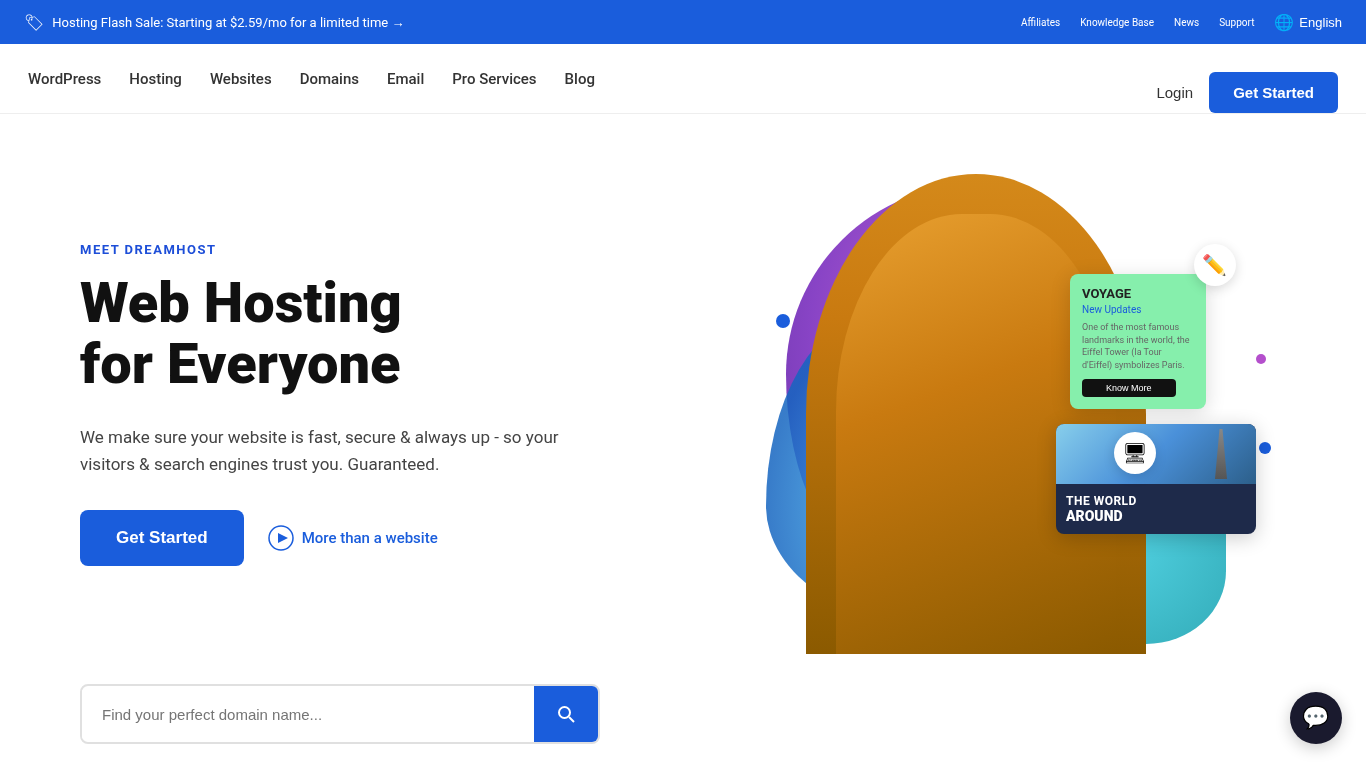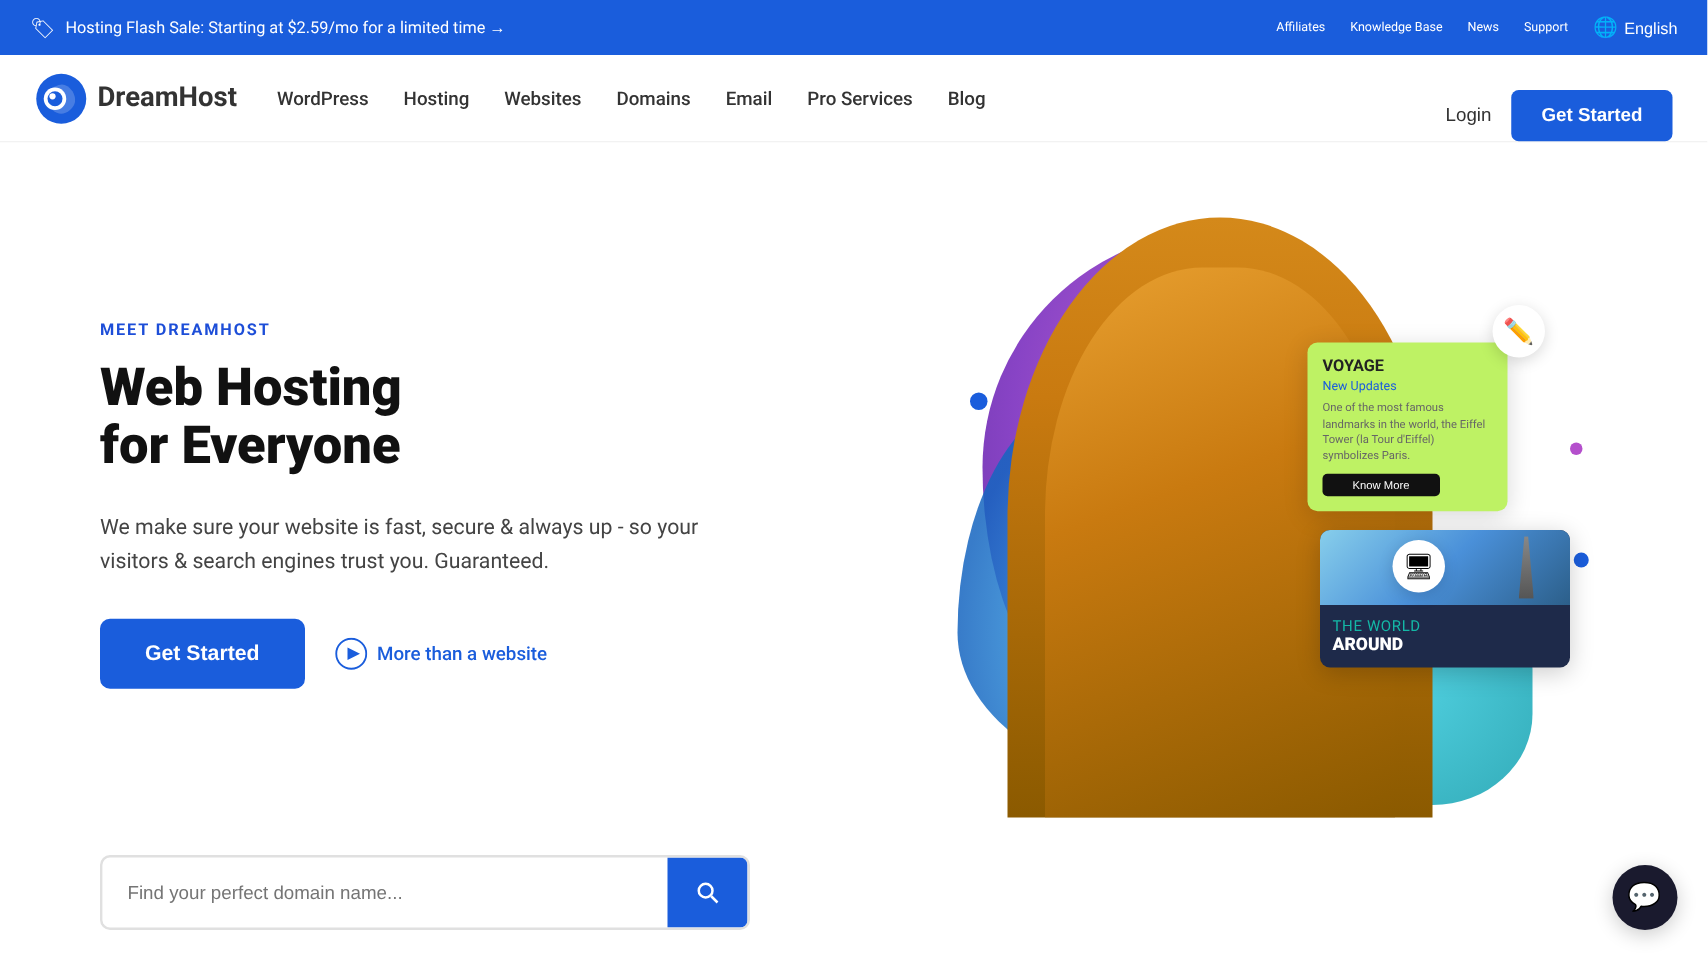--- a/index.html
+++ b/index.html
@@ -127,21 +127,21 @@
     }
     .meet-label {
       color: #1d4ed8;
       font-size: 13px;
       font-weight: 700;
       letter-spacing: 1.5px;
       text-transform: uppercase;
       margin-bottom: 16px;
     }
     .hero-title {
-      font-size: 42px;
+      font-size: 56px;
       font-weight: 900;
       line-height: 1.1;
       color: #111;
       margin-bottom: 28px;
     }
     .hero-desc {
       font-size: 17px;
       color: #444;
       line-height: 1.6;
       margin-bottom: 32px;
@@ -229,24 +229,24 @@
     .person-silhouette {
       width: 280px;
       height: 440px;
       background: linear-gradient(160deg, #e8a030 0%, #c97a10 40%, #8B5A00 100%);
       border-radius: 45% 45% 0 0;
       position: relative;
     }
     
     .card-voyage {
       position: absolute;
-      background: #bef264;
+      background: #86efac;
       border-radius: 8px;
       padding: 12px;
-      width: 160px;
+      width: 136px;
       box-shadow: 0 4px 20px rgba(0,0,0,0.15);
       right: 80px;
       top: 120px;
       font-size: 10px;
     }
     .card-voyage-title { font-size: 13px; font-weight: 700; color: #222; margin-bottom: 3px; }
     .card-voyage-sub { color: #1a5ddc; font-size: 10px; margin-bottom: 6px; }
     .card-voyage-body { color: #666; font-size: 9px; line-height: 1.4; margin-bottom: 8px; }
     .card-voyage-btn { background: #111; color: #fff; border: none; border-radius: 4px; padding: 4px 24px; font-size: 9px; }
 
@@ -274,21 +274,21 @@
     .card-world-eiffel {
       position: absolute;
       top: 5px;
       right: 20px;
       width: 30px;
       height: 50px;
       background: linear-gradient(180deg, #888 0%, #555 100%);
       clip-path: polygon(45% 0%, 55% 0%, 70% 100%, 30% 100%);
     }
     .card-world-text { position: relative; z-index: 2; }
-    .card-world-title { color: #14b8a6; font-size: 12px; font-weight: 400; letter-spacing: 0.5px; }
+    .card-world-title { color: #ffffff; font-size: 12px; font-weight: 700; letter-spacing: 0.5px; }
     .card-world-sub { color: #fff; font-size: 14px; font-weight: 900; }
 
     .floating-icon {
       position: absolute;
       width: 42px;
       height: 42px;
       background: #fff;
       border-radius: 50%;
       display: flex;
       align-items: center;
@@ -393,30 +393,20 @@
     <a>Support</a>
     <button class="lang-btn">
       <span class="globe-icon">🌐</span>
       <span>English</span>
     </button>
   </div>
 </div>
 
 <nav id="main-nav">
   <div id="nav-left">
-    <a id="logo" href="#">
-      <svg id="logo-icon" viewBox="0 0 42 42" fill="none">
-        <circle cx="21" cy="21" r="20" fill="#1a5ddc"></circle>
-        <path d="M 14 12 Q 9 21 14 30 Q 21 36 28 30 Q 35 24 30 15 Q 25 8 19 10" fill="#fff" opacity="0.2"></path>
-        <circle cx="16" cy="21" r="9" fill="#fff"></circle>
-        <circle cx="16" cy="21" r="6" fill="#1a5ddc"></circle>
-        <circle cx="14" cy="19" r="2.5" fill="#fff"></circle>
-      </svg>
-      <span id="logo-text">DreamHost</span>
-    </a>
     <ul id="nav-links">
       <li><a>WordPress</a></li>
       <li><a>Hosting</a></li>
       <li><a>Websites</a></li>
       <li><a>Domains</a></li>
       <li><a>Email</a></li>
       <li><a>Pro Services</a></li>
       <li><a>Blog</a></li>
     </ul>
   </div>

